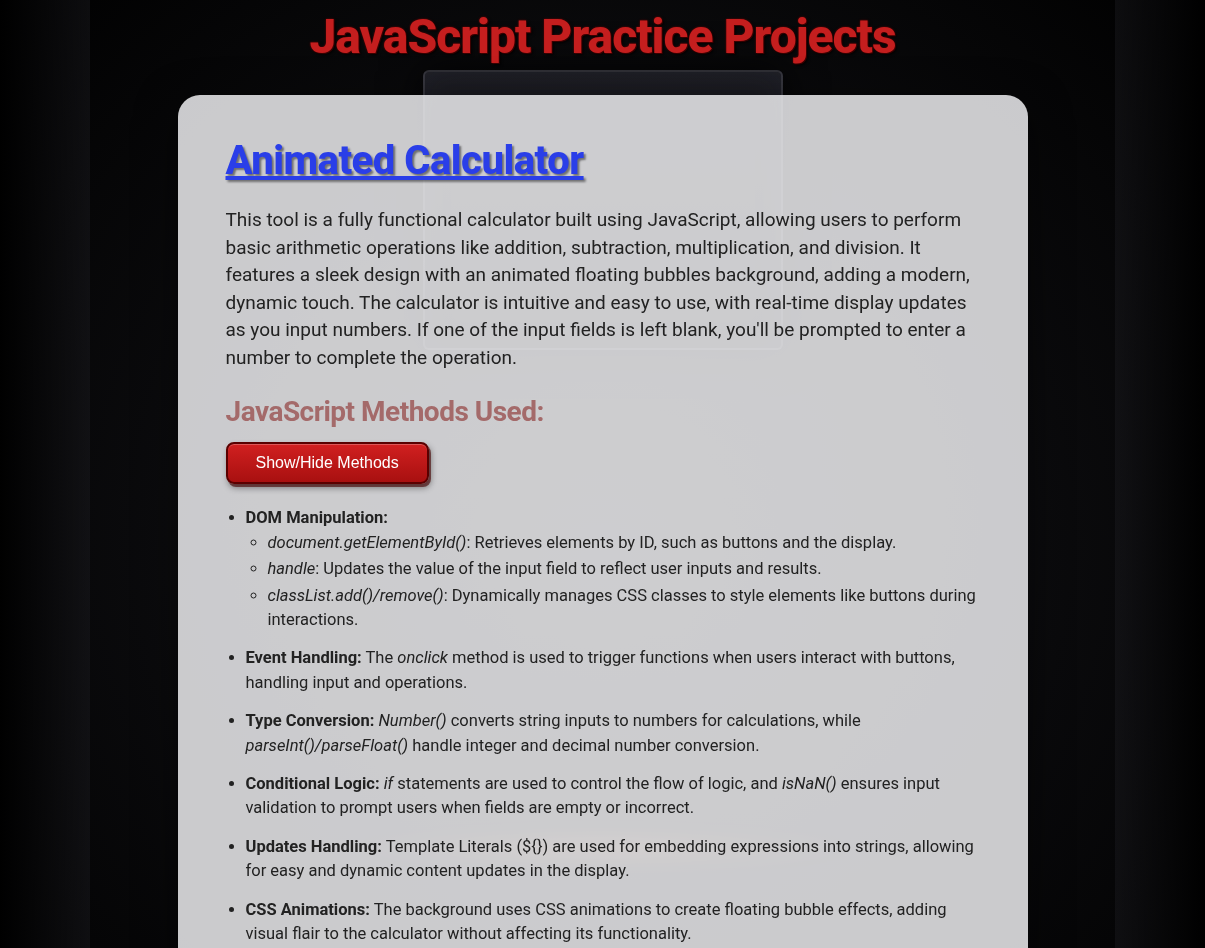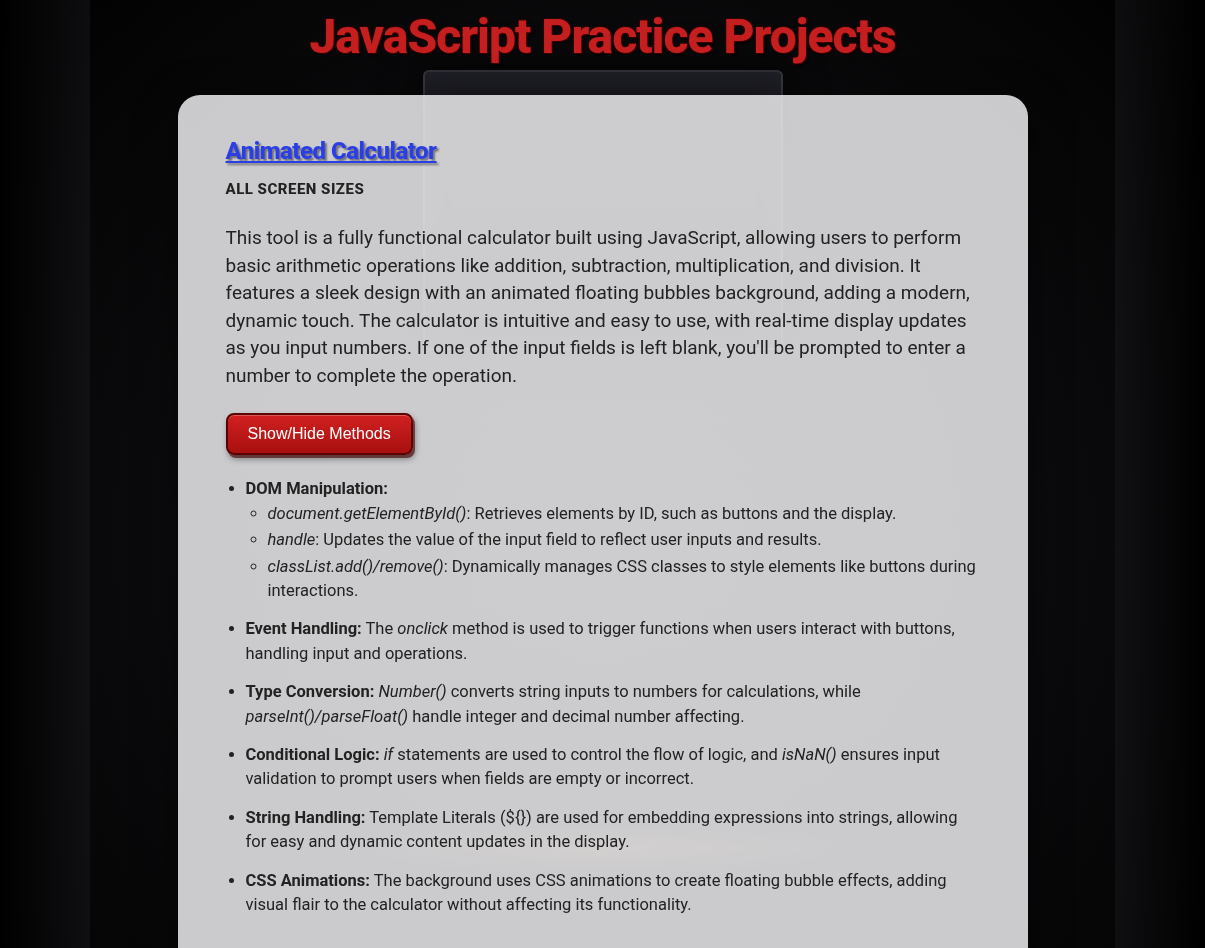--- a/index.html
+++ b/index.html
@@ -69,28 +69,28 @@
     width: 850px;
     margin: 0 auto 30px;
     background: rgba(235,235,238,0.86);
     border-radius: 22px;
     padding: 42px 48px 40px;
     color: #222;
     box-shadow: 0 10px 40px rgba(0,0,0,0.5);
   }
 
   .project-link {
-    font-size: 24px;
+    font-size: 40px;
     font-weight: 800;
     color: #2a3ee8;
     text-decoration: underline;
     letter-spacing: -0.5px;
     text-shadow: 2px 2px 2px rgba(0,0,0,0.45);
     display: inline-block;
-    margin-bottom: 15px;
+    margin-bottom: 22px;
     cursor: pointer;
   }
 
   .subhead {
     font-size: 15px;
     font-weight: 800;
     letter-spacing: 0.5px;
     margin-bottom: 26px;
     color: #222;
   }
@@ -108,21 +108,21 @@
     color: #a46a6a;
     letter-spacing: -0.5px;
     margin-bottom: 14px;
   }
 
   .toggle-btn {
     background: linear-gradient(#d12020, #a81010);
     color: #fff;
     border: 2px solid #5a0000;
     border-radius: 8px;
-    padding: 10px 20px;
+    padding: 10px 28px;
     font-size: 16px;
     font-weight: 500;
     cursor: pointer;
     box-shadow:
       inset 0 1px 0 rgba(255,255,255,0.25),
       2px 3px 0 rgba(70,0,0,0.6),
       2px 4px 6px rgba(0,0,0,0.4);
     margin-bottom: 22px;
   }
 
@@ -149,24 +149,24 @@
   <div class="panel"></div>
   <div class="glow"></div>
 </div>
 
 <h1 class="page-title">JavaScript Practice Projects</h1>
 
 <div class="card">
 
   <a class="project-link">Animated Calculator</a>
 
-  <div class="subhead">ALL SCREEN SIZES</div>
 
   <p class="desc">This tool is a fully functional calculator built using JavaScript, allowing users to perform basic arithmetic operations like addition, subtraction, multiplication, and division. It features a sleek design with an animated floating bubbles background, adding a modern, dynamic touch. The calculator is intuitive and easy to use, with real-time display updates as you input numbers. If one of the input fields is left blank, you'll be prompted to enter a number to complete the operation.</p>
 
+  <h2 class="methods-heading">JavaScript Methods Used:</h2>
 
   <button class="toggle-btn">Show/Hide Methods</button>
 
   <ul class="methods">
 
     <li>
       <span class="b">DOM Manipulation:</span>
       <ul>
         <li>
           <span class="it">document.getElementById()</span><span>: Retrieves elements by ID, such as buttons and the display.</span>
@@ -178,29 +178,29 @@
           <span class="it">classList.add()/remove()</span><span>: Dynamically manages CSS classes to style elements like buttons during interactions.</span>
         </li>
       </ul>
     </li>
 
     <li>
       <span class="b">Event Handling:</span><span> The </span><span class="it">onclick</span><span> method is used to trigger functions when users interact with buttons, handling input and operations.</span>
     </li>
 
     <li>
-      <span class="b">Type Conversion:</span> <span class="it">Number()</span><span> converts string inputs to numbers for calculations, while </span><span class="it">parseInt()/parseFloat()</span><span> handle integer and decimal number affecting.</span>
+      <span class="b">Type Conversion:</span> <span class="it">Number()</span><span> converts string inputs to numbers for calculations, while </span><span class="it">parseInt()/parseFloat()</span><span> handle integer and decimal number conversion.</span>
     </li>
 
     <li>
       <span class="b">Conditional Logic:</span> <span class="it">if</span><span> statements are used to control the flow of logic, and </span><span class="it">isNaN()</span><span> ensures input validation to prompt users when fields are empty or incorrect.</span>
     </li>
 
     <li>
-      <span class="b">String Handling:</span><span> Template Literals (${}) are used for embedding expressions into strings, allowing for easy and dynamic content updates in the display.</span>
+      <span class="b">Updates Handling:</span><span> Template Literals (${}) are used for embedding expressions into strings, allowing for easy and dynamic content updates in the display.</span>
     </li>
 
     <li>
       <span class="b">CSS Animations:</span><span> The background uses CSS animations to create floating bubble effects, adding visual flair to the calculator without affecting its functionality.</span>
     </li>
 
   </ul>
 </div>
 
 </body></html>

